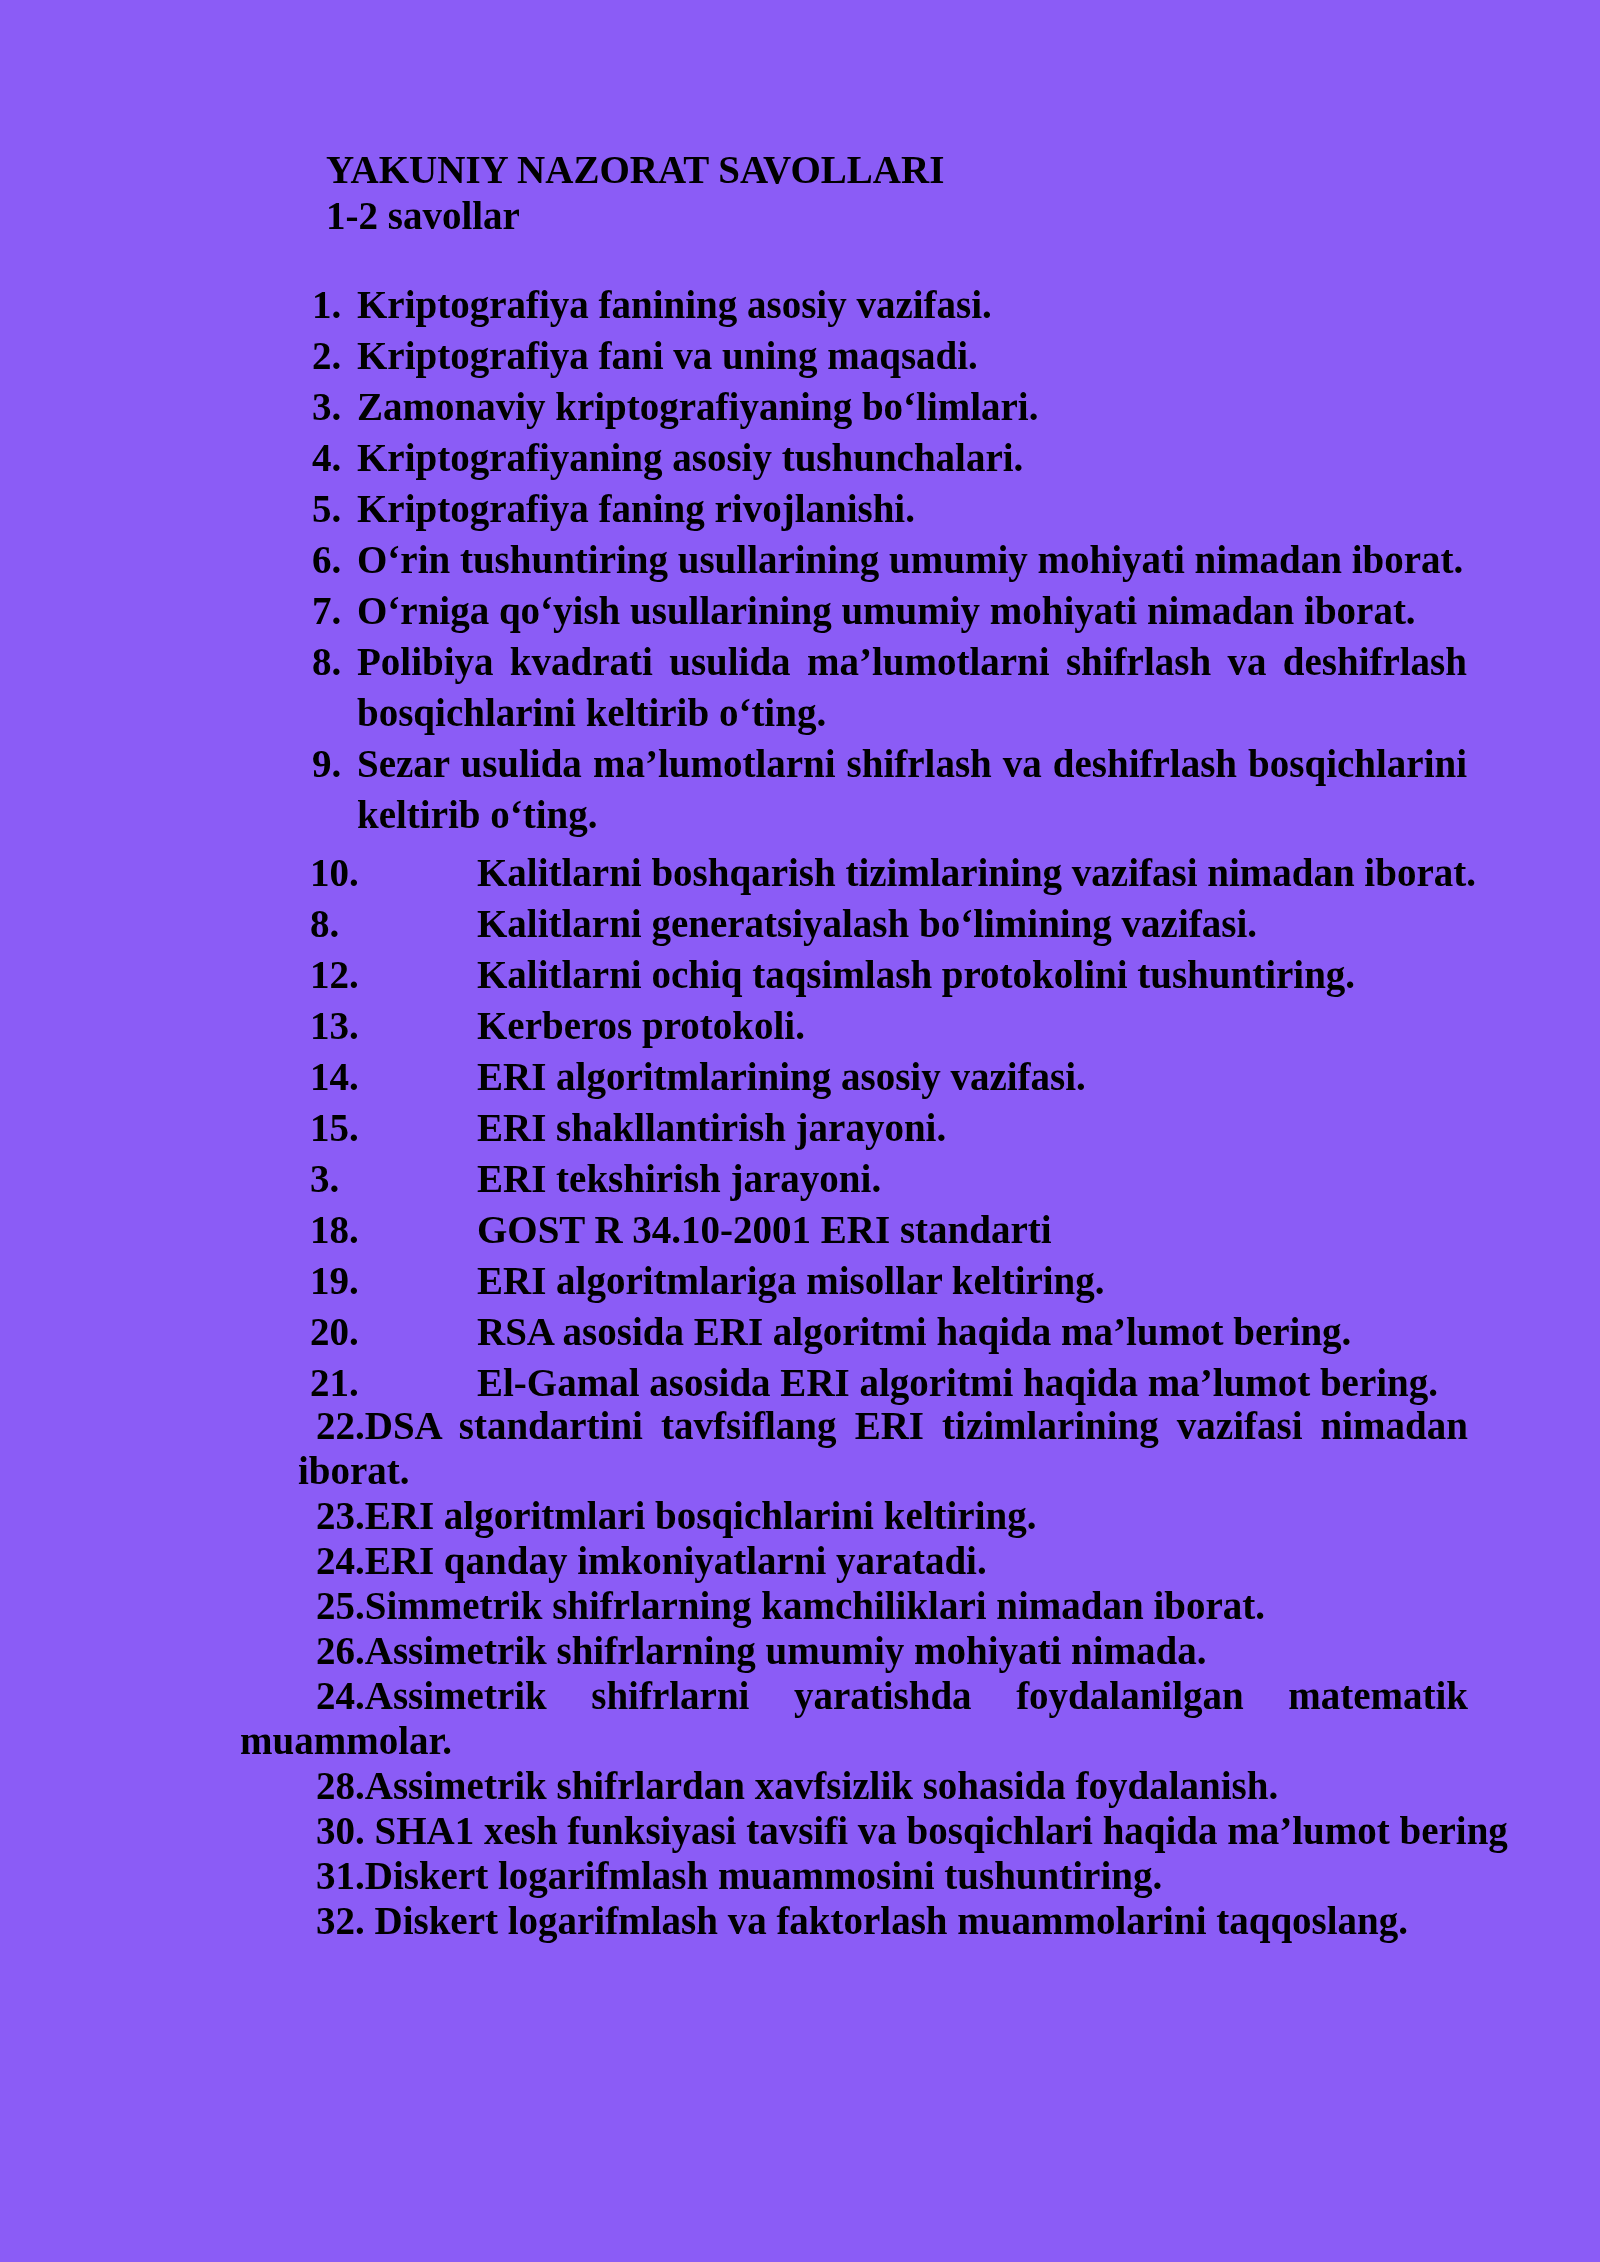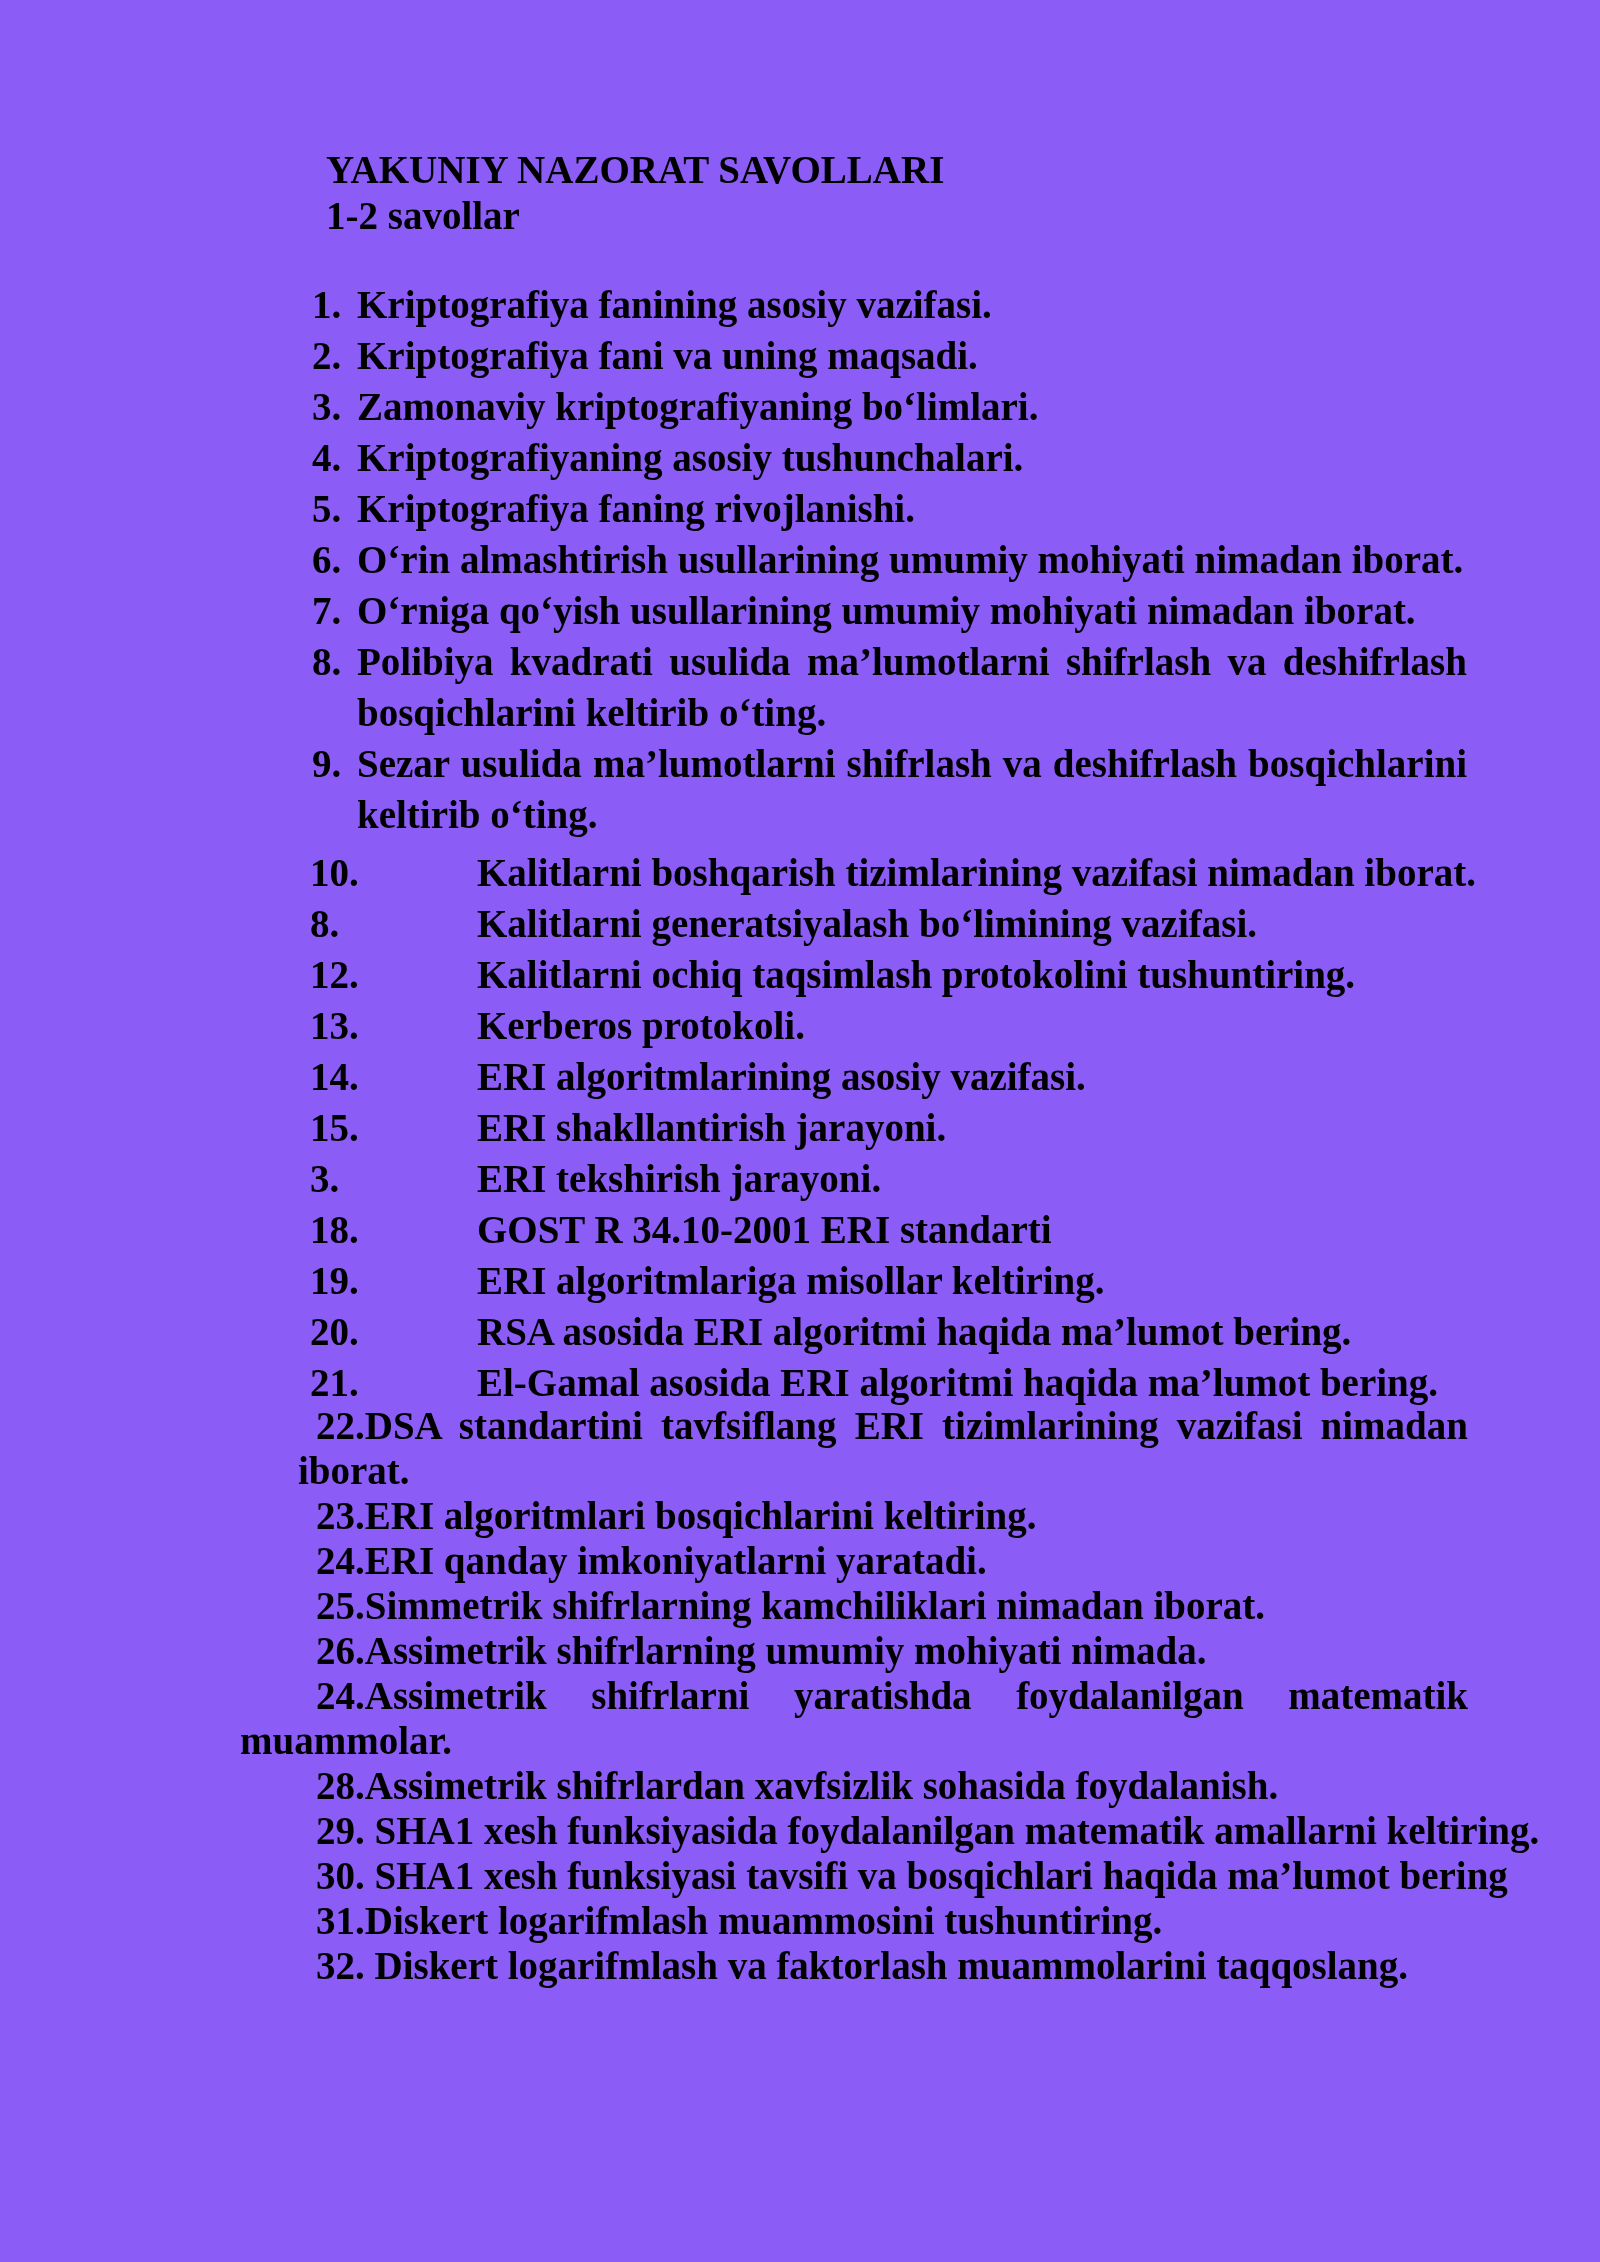--- a/index.html
+++ b/index.html
@@ -51,21 +51,21 @@
     <p class="title">YAKUNIY NAZORAT SAVOLLARI</p>
     <p class="subtitle">1-2 savollar</p>
   </div>
 
   <ol class="qlist list-a">
     <li><span class="num">1.</span><span>Kriptografiya fanining asosiy vazifasi.</span></li>
     <li><span class="num">2.</span><span>Kriptografiya fani va uning maqsadi.</span></li>
     <li><span class="num">3.</span><span>Zamonaviy kriptografiyaning bo‘limlari.</span></li>
     <li><span class="num">4.</span><span>Kriptografiyaning asosiy tushunchalari.</span></li>
     <li><span class="num">5.</span><span>Kriptografiya faning rivojlanishi.</span></li>
-    <li><span class="num">6.</span><span>O‘rin almashtirish usullarining umumiy mohiyati nimadan iborat.</span></li>
+    <li><span class="num">6.</span><span>O‘rin tushuntiring usullarining umumiy mohiyati nimadan iborat.</span></li>
     <li><span class="num">7.</span><span>O‘rniga qo‘yish usullarining umumiy mohiyati nimadan iborat.</span></li>
     <li>
       <span class="num">8.</span><span class="wrap"><span class="jline">Polibiya kvadrati usulida ma’lumotlarni shifrlash va deshifrlash</span><span class="cont">bosqichlarini keltirib o‘ting.</span></span>
     </li>
     <li>
       <span class="num">9.</span><span class="wrap"><span class="jline">Sezar usulida ma’lumotlarni shifrlash va deshifrlash bosqichlarini</span><span class="cont">keltirib o‘ting.</span></span>
     </li>
   </ol>
 
   <ol class="qlist list-b">
@@ -89,19 +89,18 @@
       </p>
     <p>23.ERI algoritmlari bosqichlarini keltiring.</p>
     <p>24.ERI qanday imkoniyatlarni yaratadi.</p>
     <p>25.Simmetrik shifrlarning kamchiliklari nimadan iborat.</p>
     <p>26.Assimetrik shifrlarning umumiy mohiyati nimada.</p>
     <p class="two p27">
         <span class="jline">24.Assimetrik shifrlarni yaratishda foydalanilgan matematik</span>
         <span class="cont">muammolar.</span>
       </p>
     <p>28.Assimetrik shifrlardan xavfsizlik sohasida foydalanish.</p>
-    <p>29. SHA1 xesh funksiyasida foydalanilgan matematik amallarni keltiring.</p>
     <p>30. SHA1 xesh funksiyasi tavsifi va bosqichlari haqida ma’lumot bering</p>
     <p>31.Diskert logarifmlash muammosini tushuntiring.</p>
     <p>32. Diskert logarifmlash va faktorlash muammolarini taqqoslang.</p>
   </div>
 
 </div>
 
 </body></html>

